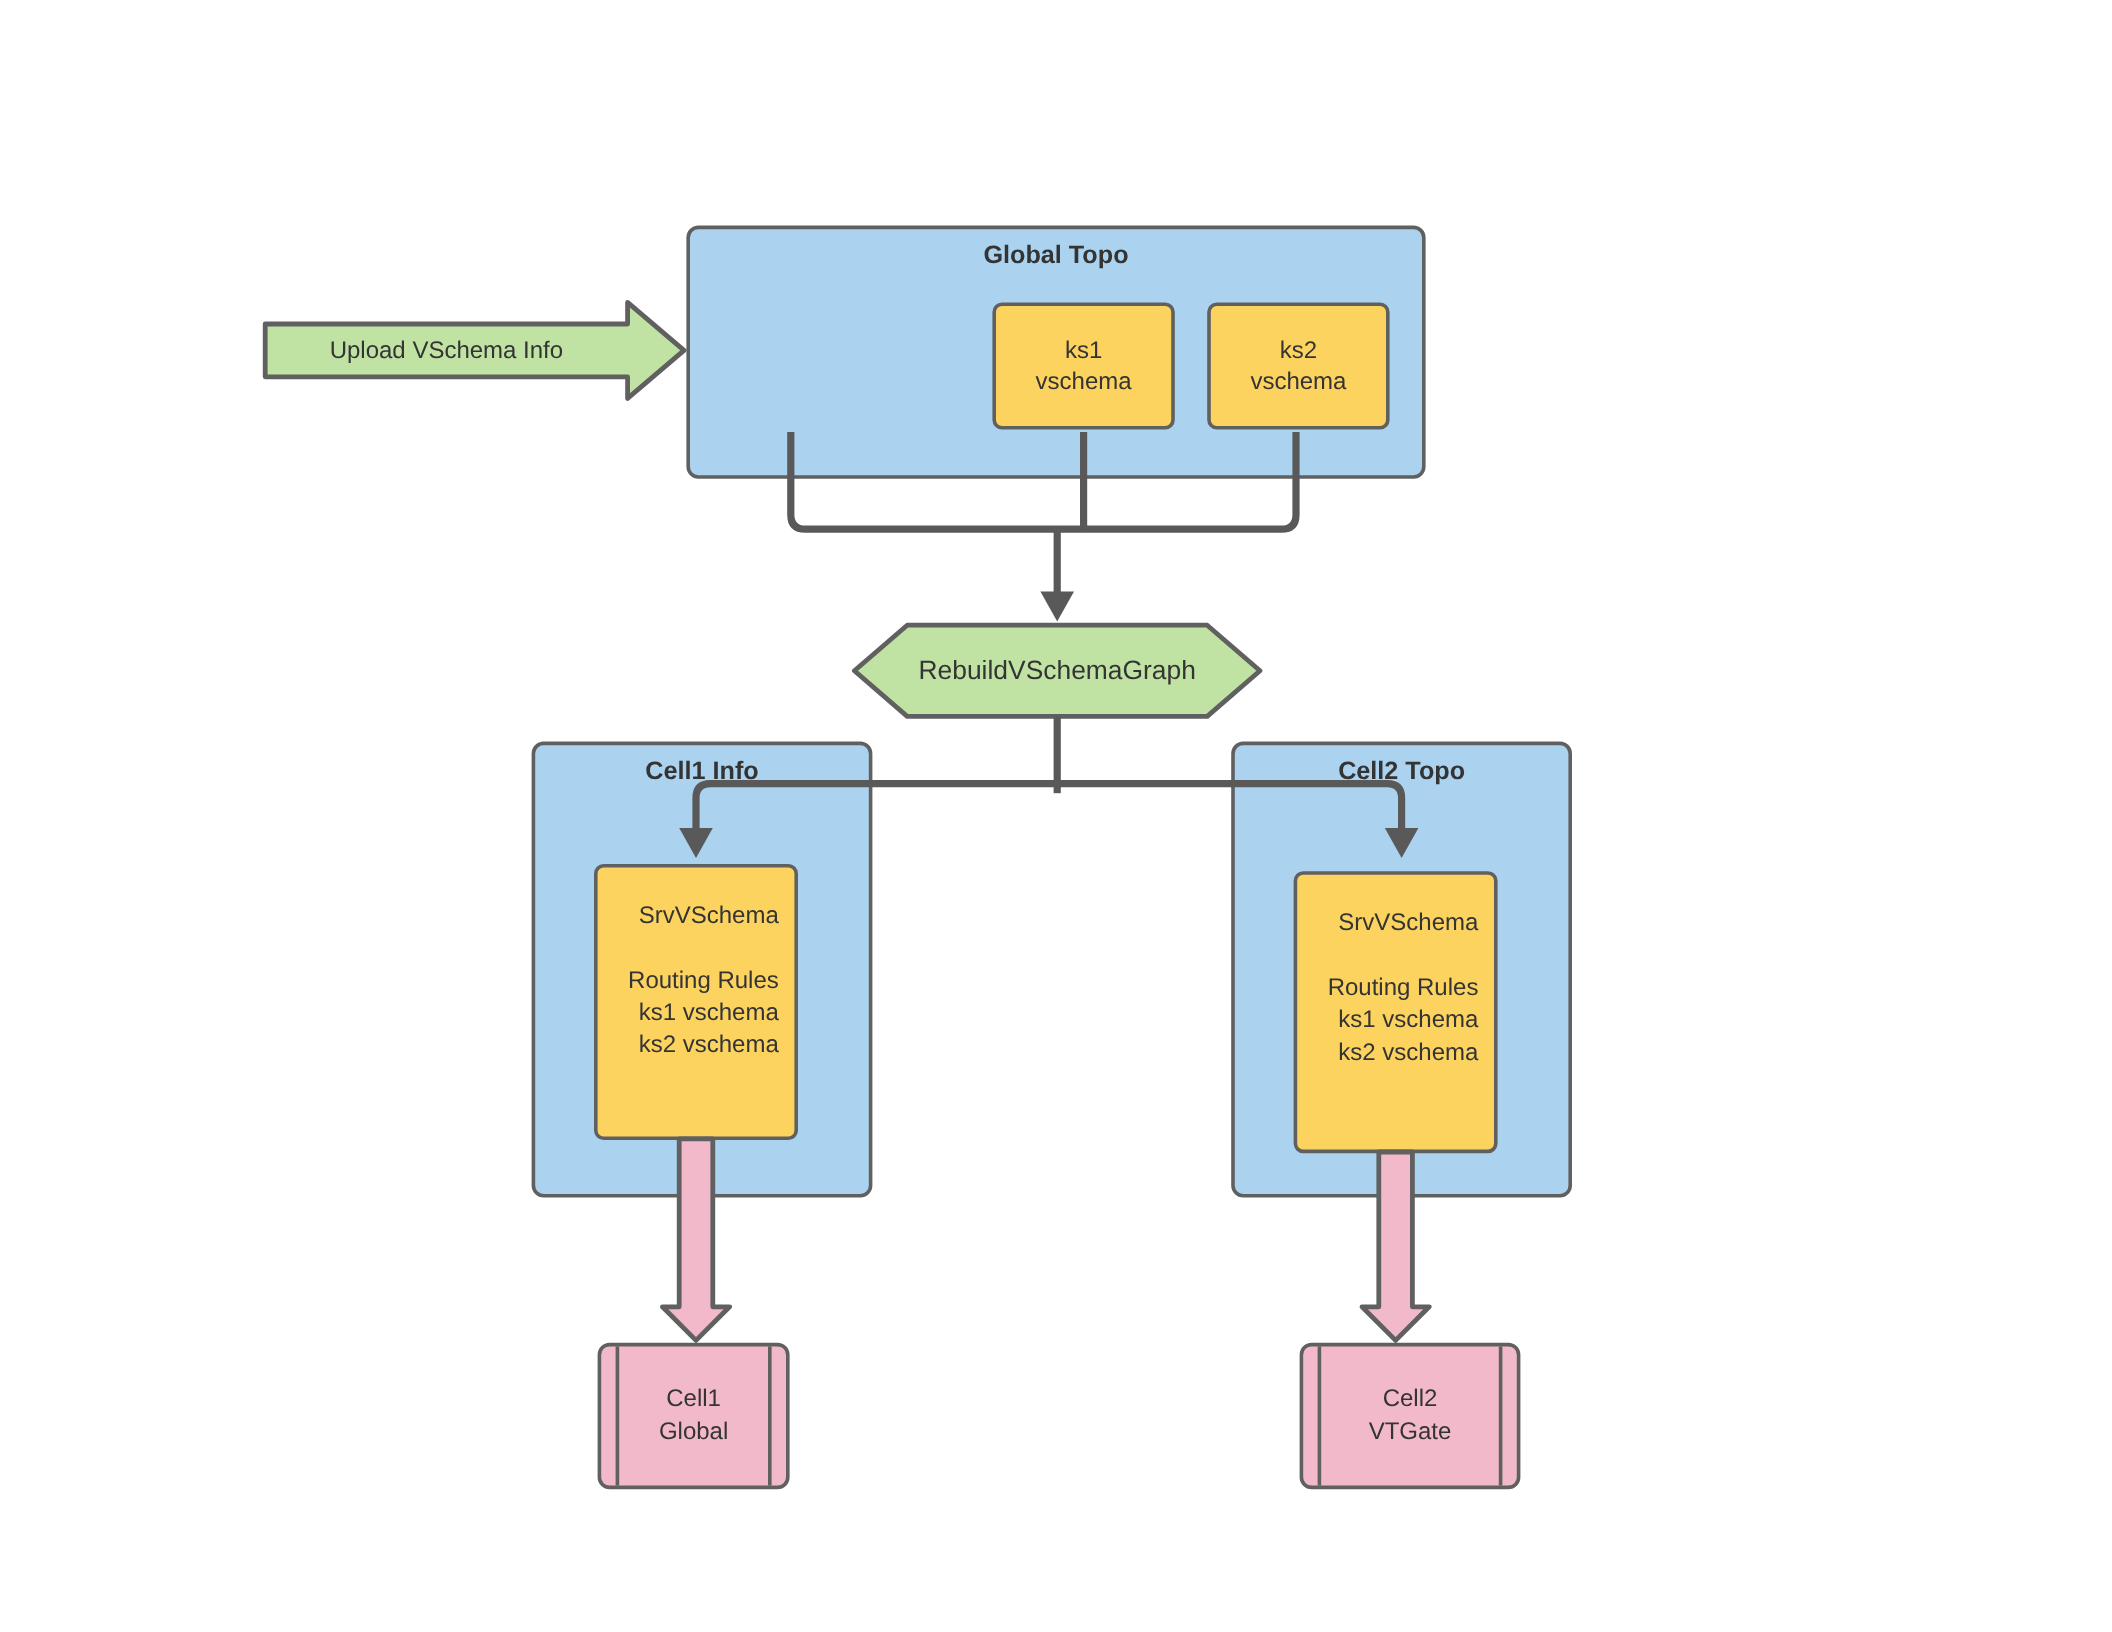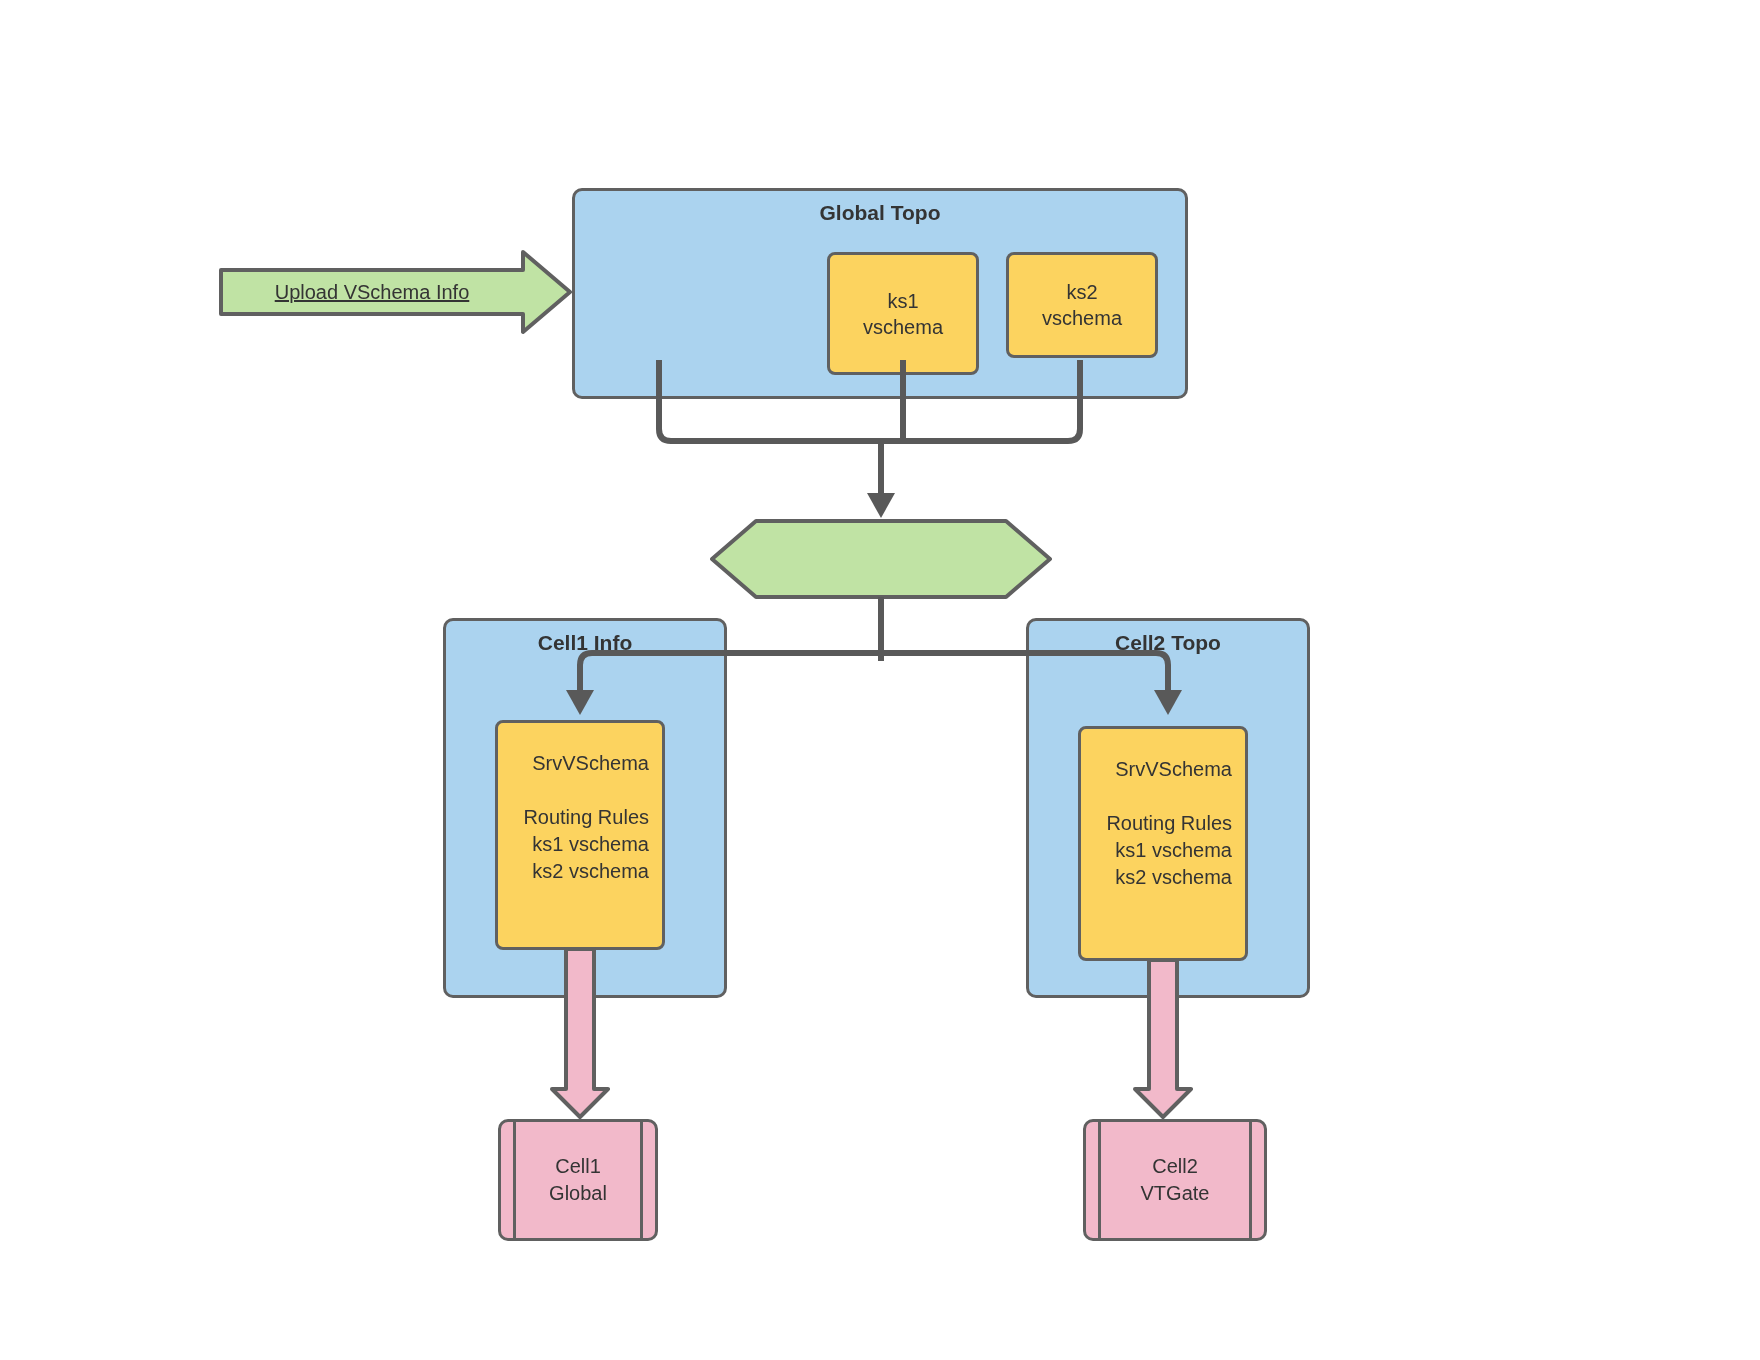--- a/index.html
+++ b/index.html
@@ -67,39 +67,38 @@
   .gate-rule.right { right: 12px; }
   .svg-overlay { position: absolute; left: 0; top: 0; z-index: 5; }
   .shape-label {
     position: absolute;
     z-index: 6;
     display: flex;
     align-items: center;
     justify-content: center;
     text-align: center;
     white-space: pre-line;
-    text-decoration: underline;
   }
   .arrow-label { font-size: 20px; }
   .hex-label { font-size: 22px; }
   .connector { fill: none; stroke: var(--connector-gray); stroke-width: 6; }
   .arrowhead { fill: var(--connector-gray); stroke: none; }
   .hex-shape { fill: var(--action-green); stroke: var(--border-gray); stroke-width: 4; stroke-linejoin: round; }
   .block-arrow-green { fill: var(--action-green); stroke: var(--border-gray); stroke-width: 4; stroke-linejoin: round; }
   .block-arrow-pink { fill: var(--gate-pink); stroke: var(--border-gray); stroke-width: 4; stroke-linejoin: round; }
 </style>
 </head>
 <body>
 
 <div class="canvas">
 
   <div class="box container-box" style="left:572px; top:188px; width:616px; height:211px;">
     <div class="box-title">Global Topo</div>
   </div>
-  <div class="box node-box" style="left:827px; top:252px; width:152px; height:123px;">ks1
+  <div class="box node-box" style="left:827px; top:252px; width:152px; height:106px;">ks1
 vschema</div>
   <div class="box node-box" style="left:1006px; top:252px; width:152px; height:106px;">ks2
 vschema</div>
 
   <div class="box container-box" style="left:443px; top:618px; width:284px; height:380px;">
     <div class="box-title">Cell1 Info</div>
   </div>
   <div class="box srv-box" style="left:495px; top:720px; width:170px; height:230px;">SrvVSchema
 
 Routing Rules
@@ -141,14 +140,15 @@
 
     <polygon class="hex-shape" points="756,521 1006,521 1050,559 1006,597 756,597 712,559"></polygon>
 
     <path class="connector" d="M881 597 L881 661"></path>
     <path class="connector" d="M580 692 L580 665 Q580 653 592 653 L1156 653 Q1168 653 1168 665 L1168 692"></path>
     <polygon class="arrowhead" points="566,690 594,690 580,715"></polygon>
     <polygon class="arrowhead" points="1154,690 1182,690 1168,715"></polygon>
   </svg>
 
   <div class="shape-label arrow-label" style="left:221px; top:270px; width:302px; height:44px;">Upload VSchema Info</div>
+  <div class="shape-label hex-label" style="left:712px; top:521px; width:338px; height:76px;">RebuildVSchemaGraph</div>
 
 </div>
 
 </body></html>

